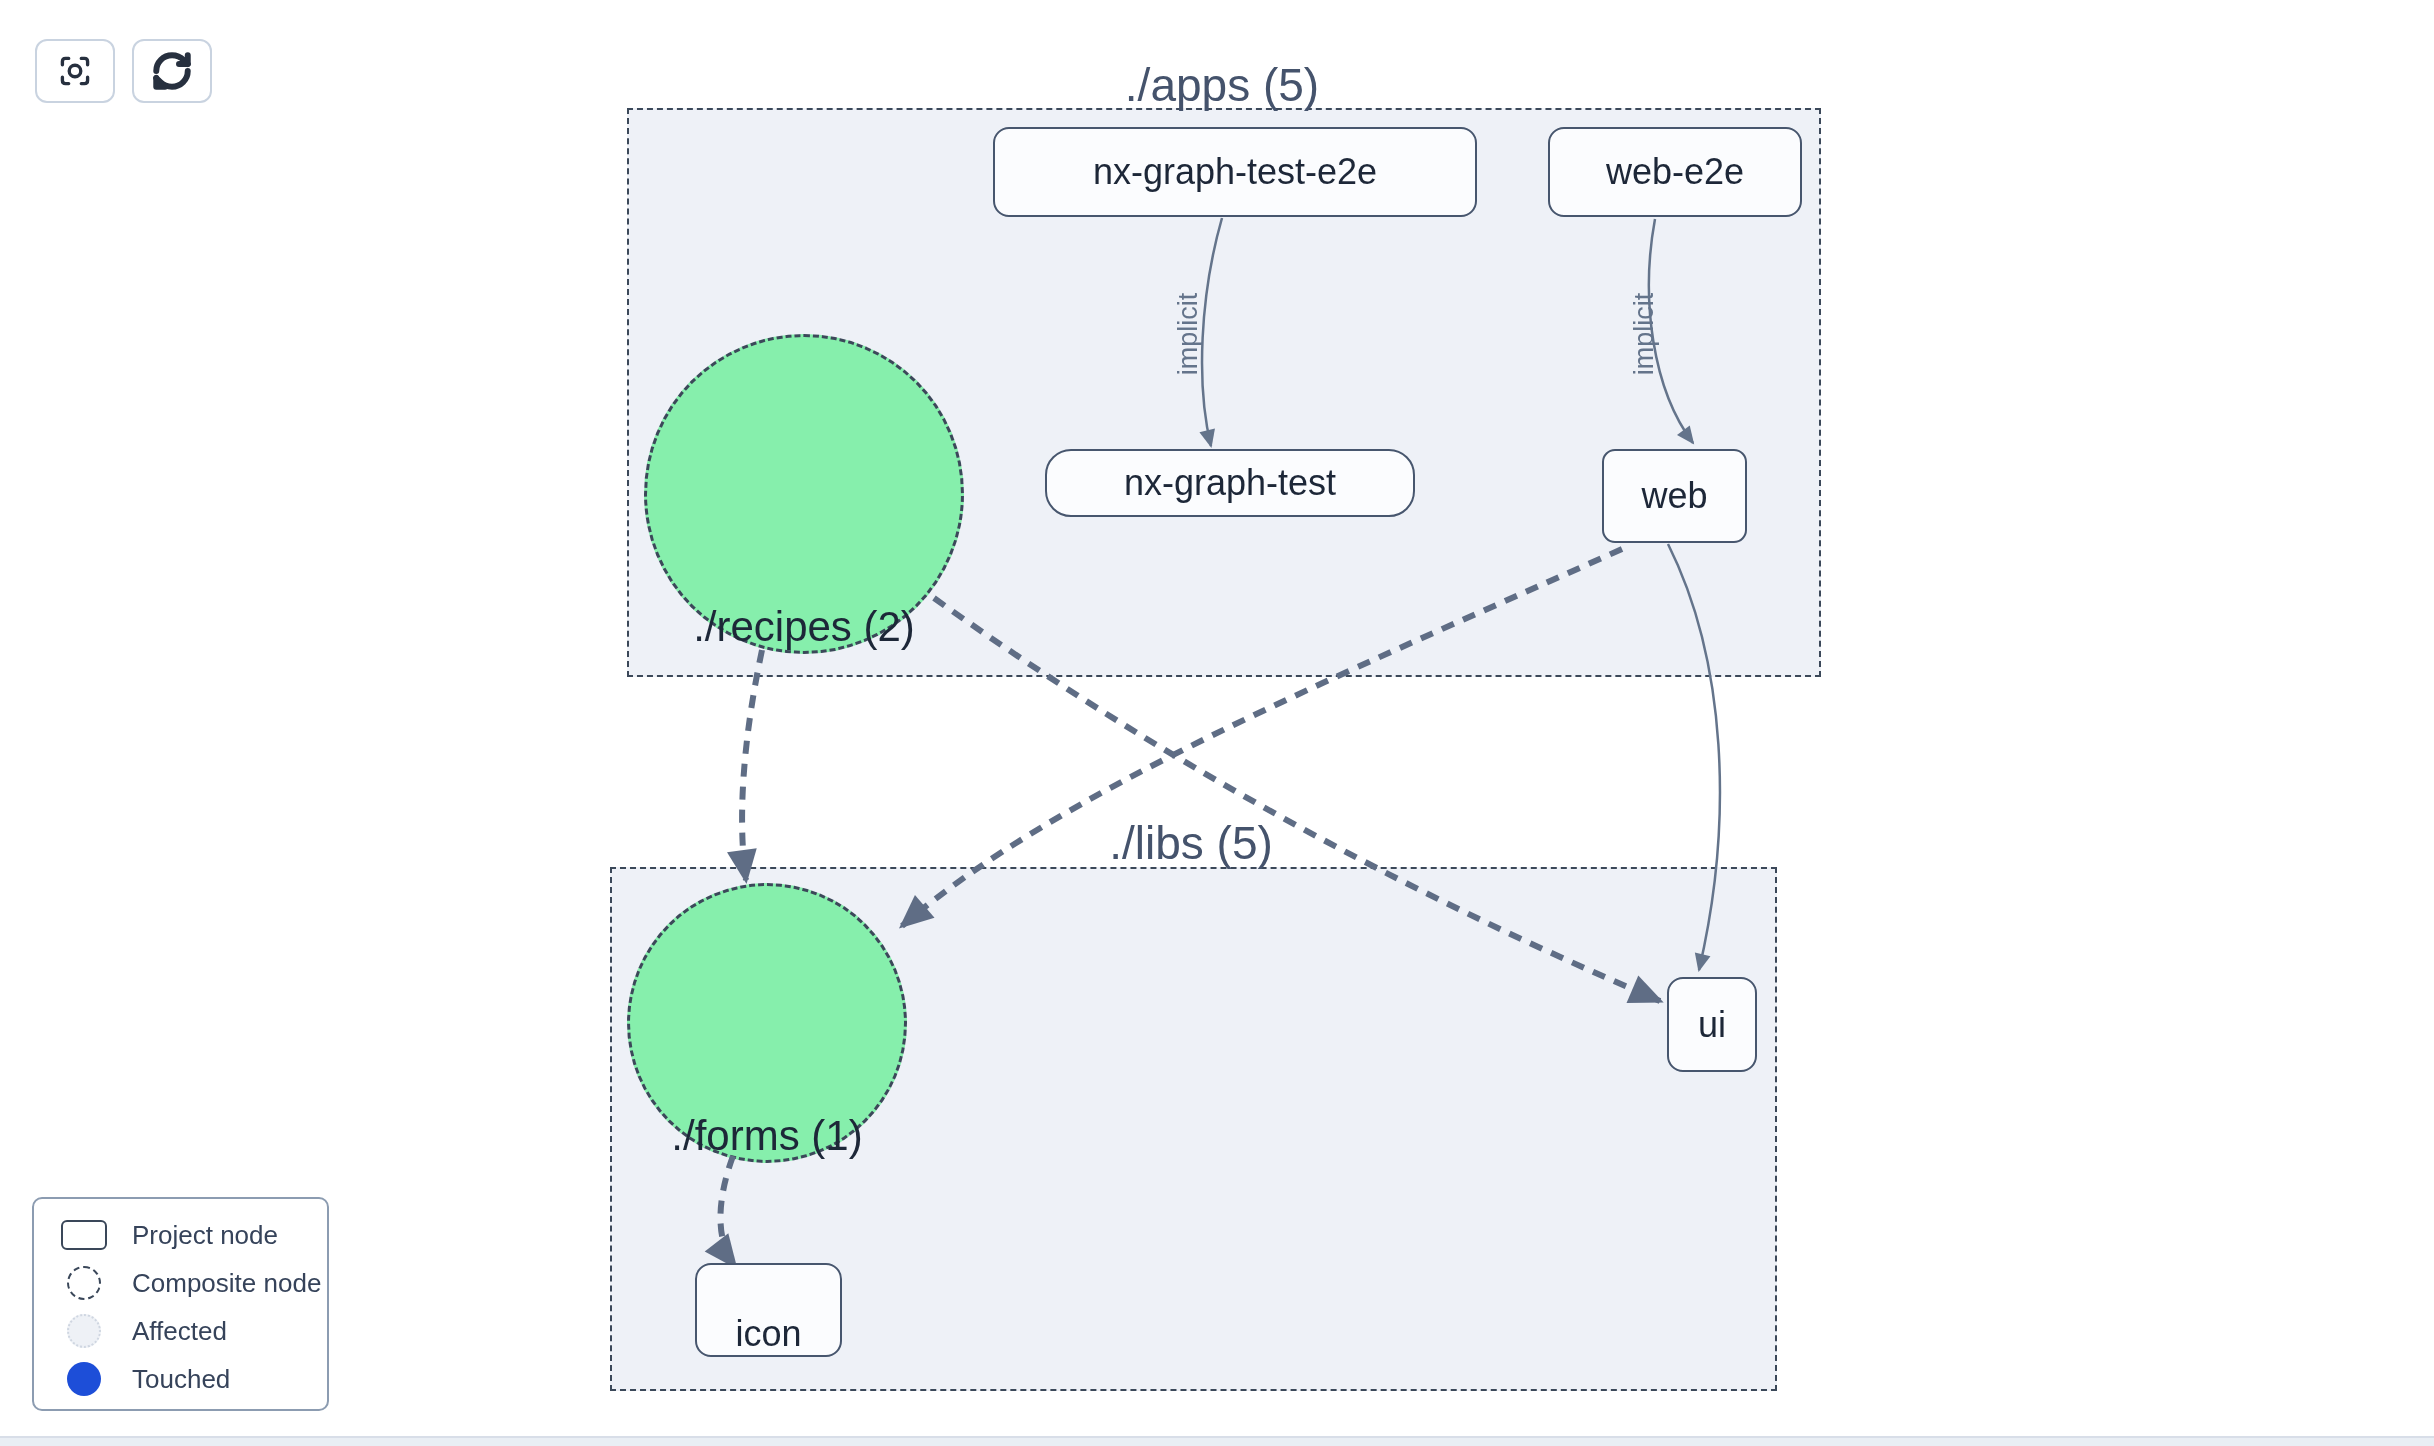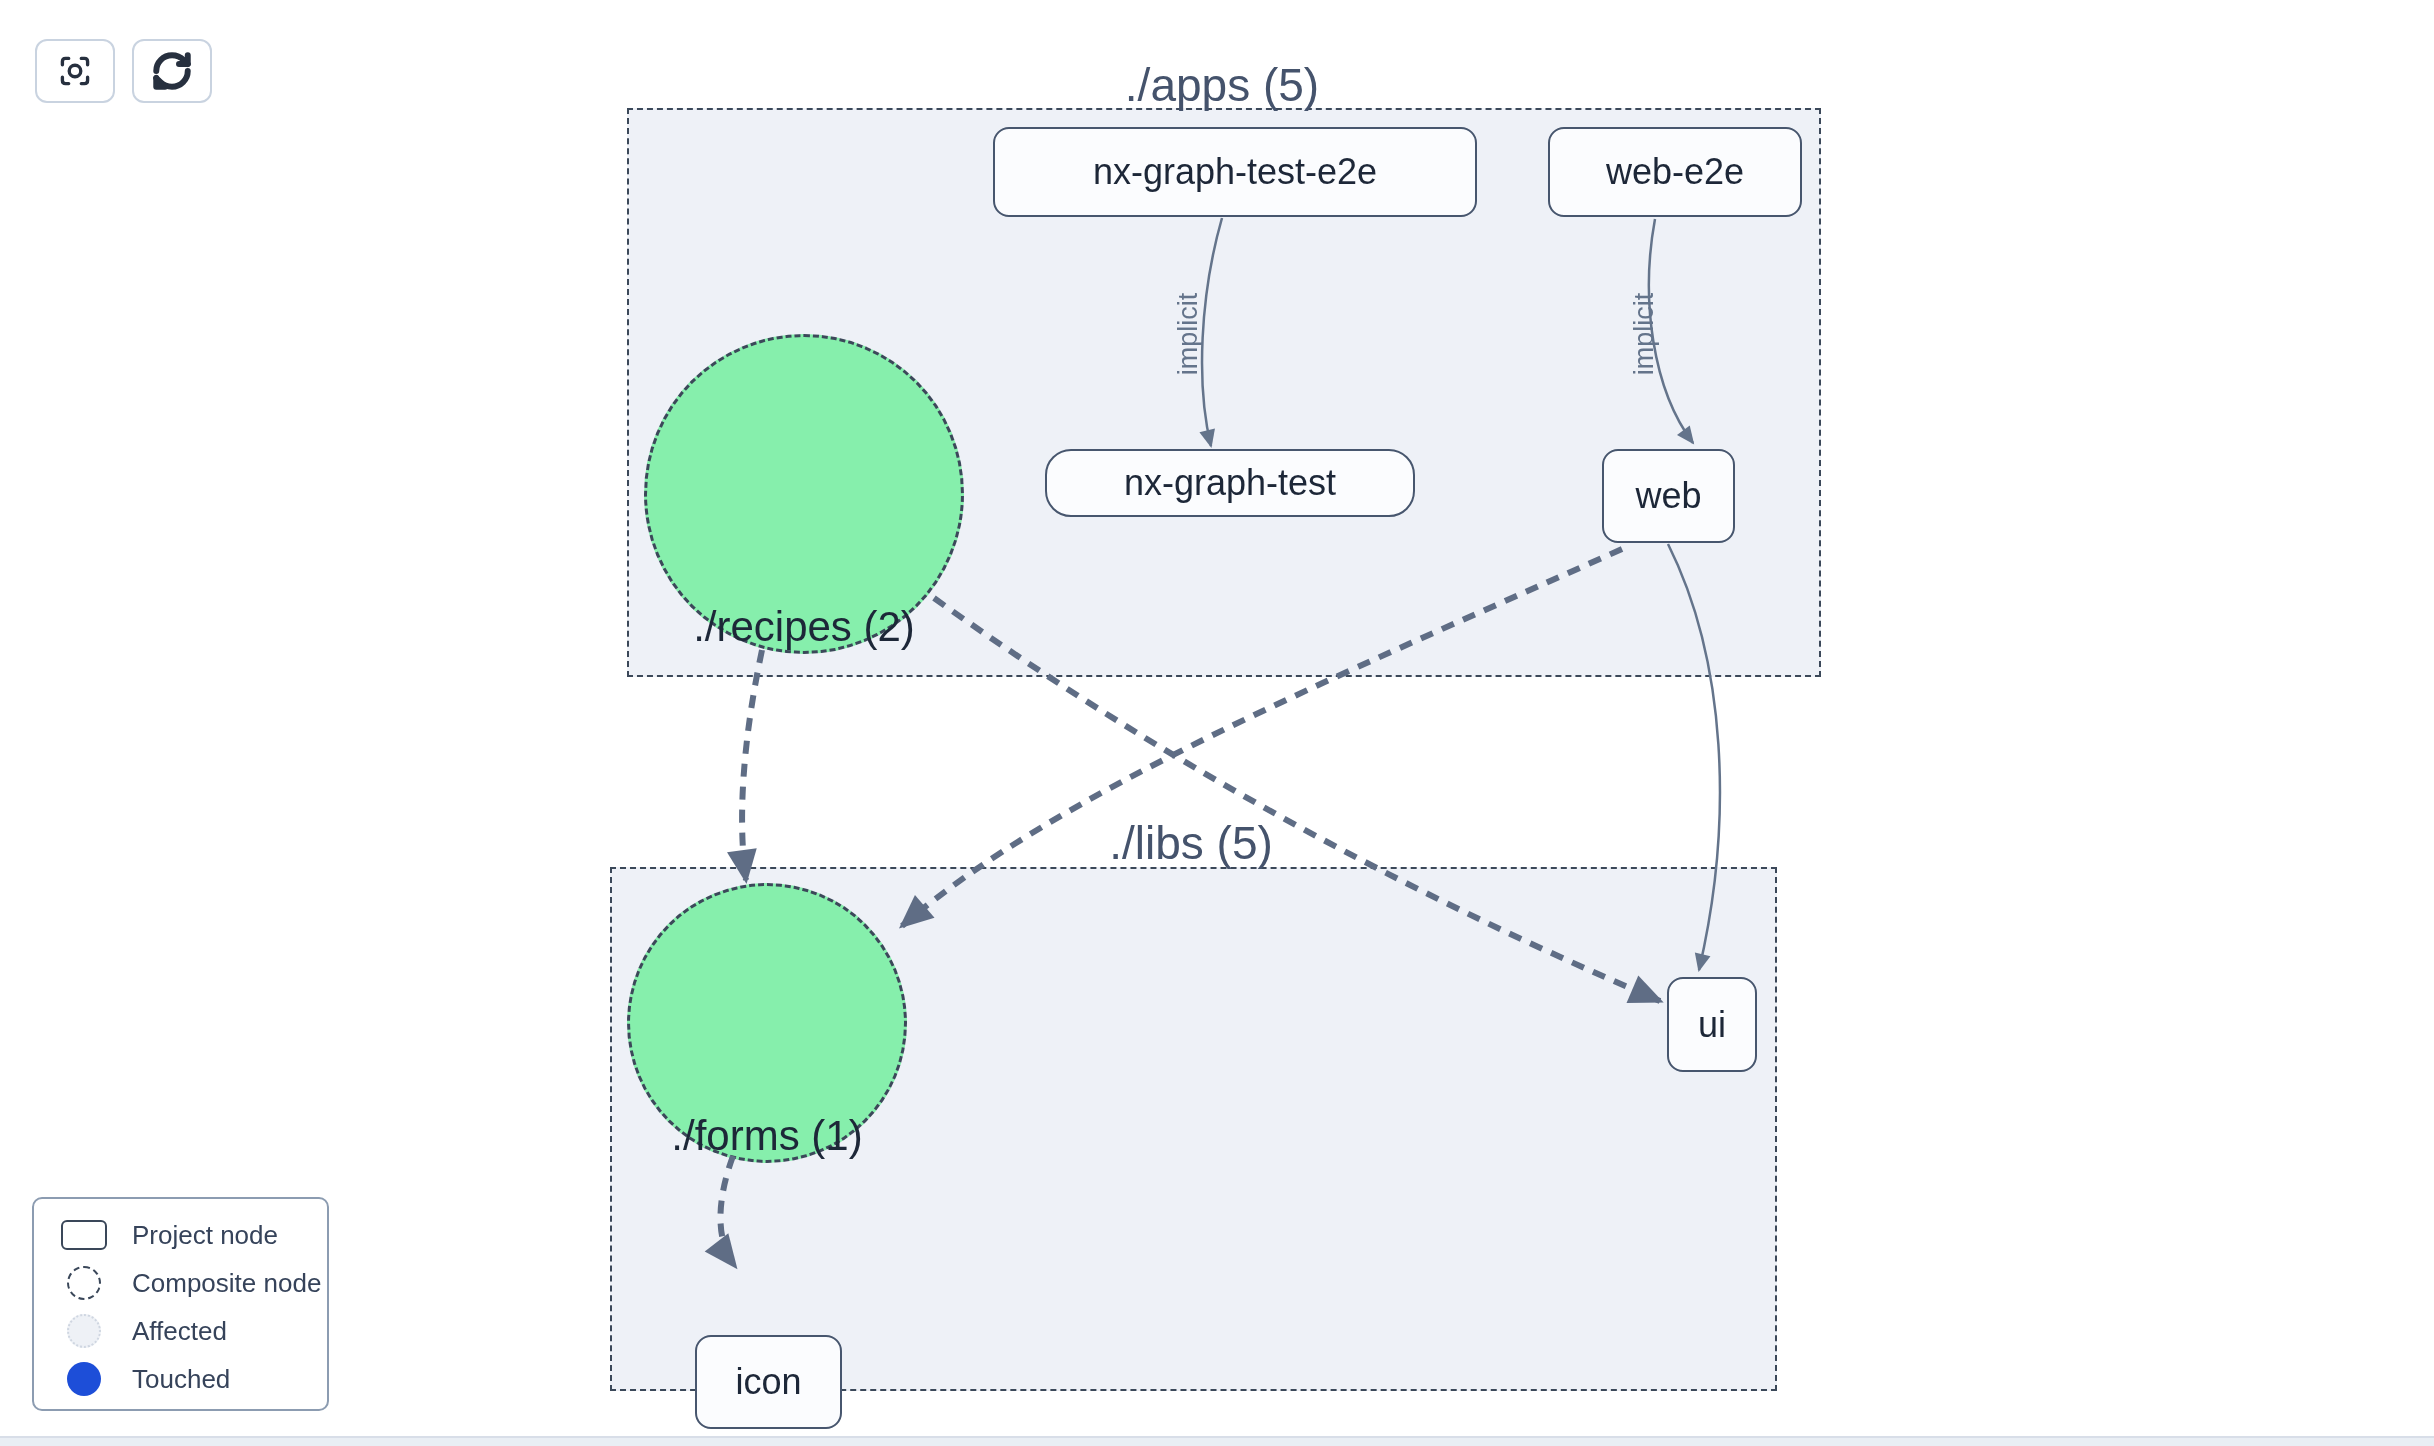--- a/index.html
+++ b/index.html
@@ -120,27 +120,27 @@
 
 <div class="node" style="left:993px;top:127px;width:484px;height:90px;">
   <span class="lbl">nx-graph-test-e2e</span>
 </div>
 <div class="node" style="left:1548px;top:127px;width:254px;height:90px;">
   <span class="lbl">web-e2e</span>
 </div>
 <div class="node" style="left:1045px;top:449px;width:370px;height:68px;border-radius:26px;">
   <span class="lbl">nx-graph-test</span>
 </div>
-<div class="node" style="left:1602px;top:449px;width:133px;height:94px;">
+<div class="node" style="left:1602px;top:449px;width:145px;height:94px;border-radius:13px;">
   <span class="lbl">web</span>
 </div>
 <div class="node" style="left:1667px;top:977px;width:90px;height:95px;">
   <span class="lbl">ui</span>
 </div>
-<div class="node" style="left:695px;top:1335px;width:147px;height:94px;">
+<div class="node" style="left:695px;top:1263px;width:147px;height:94px;align-items:flex-end;">
   <span class="lbl">icon</span>
 </div>
 
 <div class="legend">
   <div class="legend-row" style="top:12px;">
     <span class="legend-swatch sw-rect"></span>
     <span class="legend-text">Project node</span>
   </div>
   <div class="legend-row" style="top:60px;">
     <span class="legend-swatch sw-dashed"></span>

